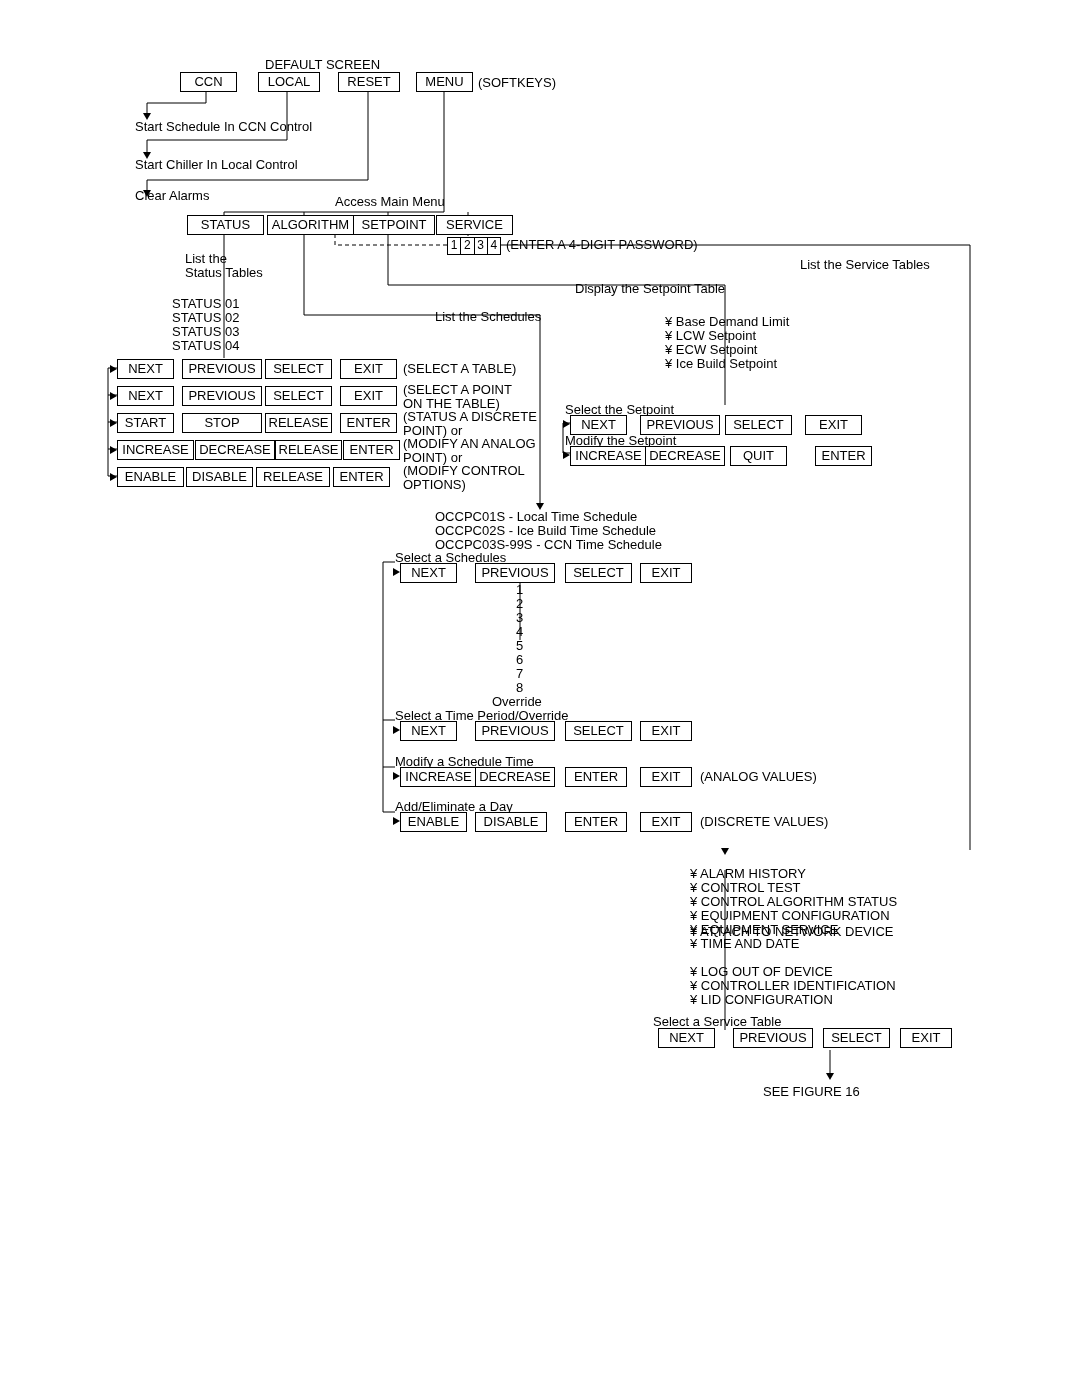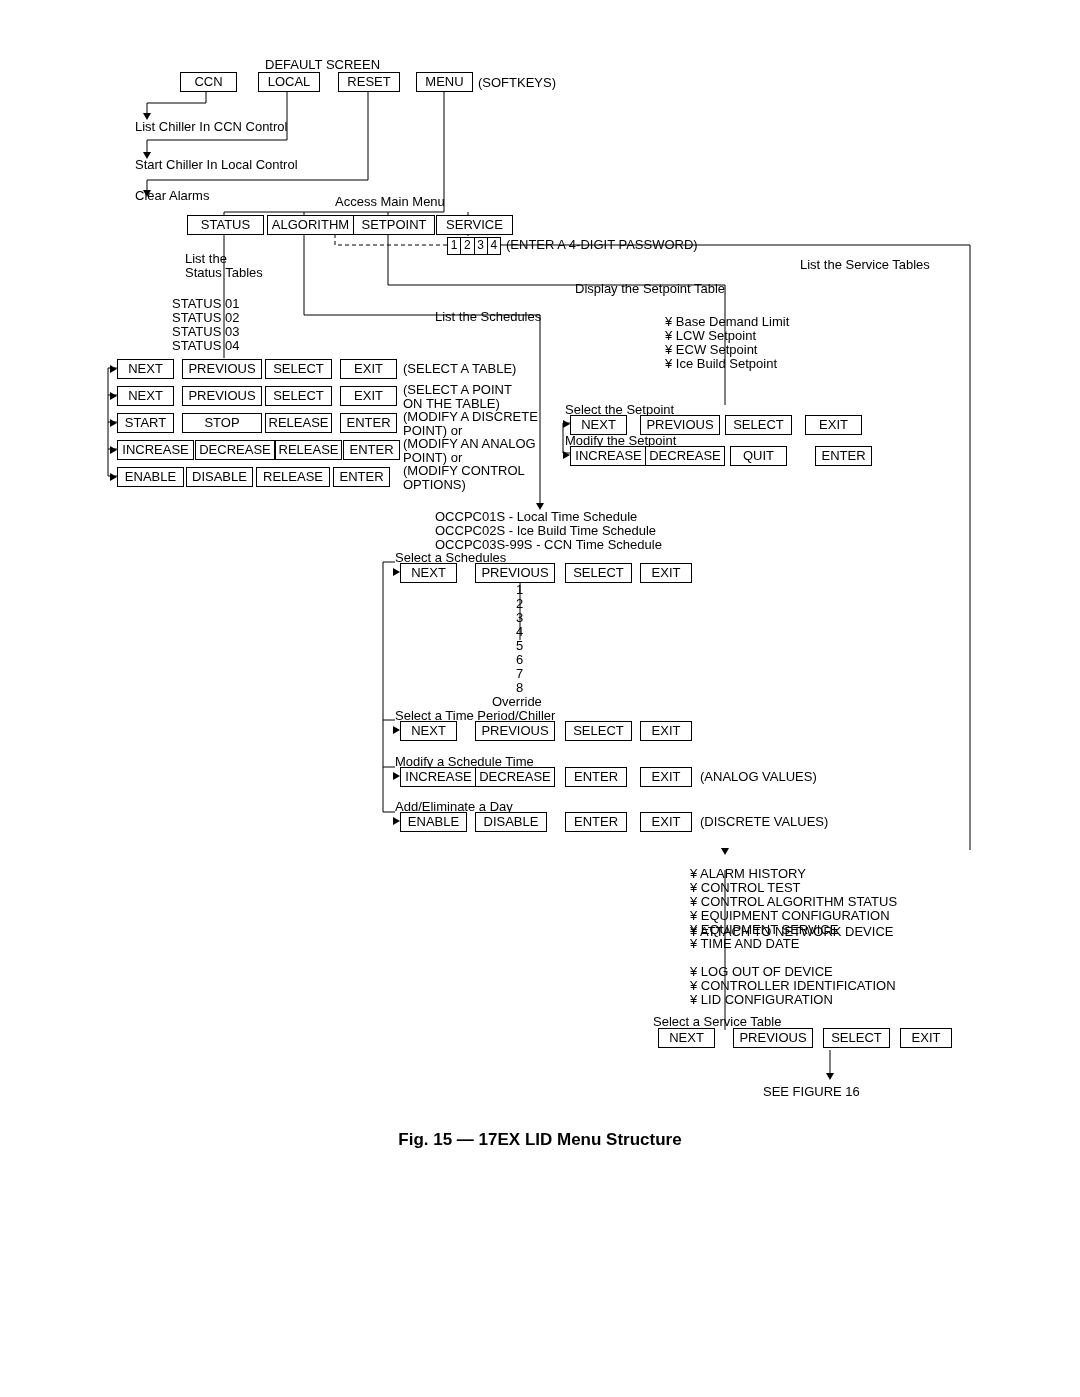--- a/index.html
+++ b/index.html
@@ -80,21 +80,21 @@
 
 <div class="box" style="left:180px;top:72px;width:55px">CCN</div>
 <div class="box" style="left:258px;top:72px;width:60px">LOCAL</div>
 <div class="box" style="left:338px;top:72px;width:60px">RESET</div>
 <div class="box" style="left:416px;top:72px;width:55px">MENU</div>
 
 <div class="arrow-down" style="left:143px;top:113px"></div>
 <div class="arrow-down" style="left:143px;top:152px"></div>
 <div class="arrow-down" style="left:143px;top:190px"></div>
 
-<div class="txt" style="left:135px;top:120px">List Chiller In CCN Control</div>
+<div class="txt" style="left:135px;top:120px">Start Schedule In CCN Control</div>
 <div class="txt" style="left:135px;top:158px">Start Chiller In Local Control</div>
 <div class="txt" style="left:135px;top:189px">Clear Alarms</div>
 <div class="txt" style="left:335px;top:195px">Access Main Menu</div>
 
 <div class="box" style="left:187px;top:215px;width:75px">STATUS</div>
 <div class="box" style="left:267px;top:215px;width:85px">ALGORITHM</div>
 <div class="box" style="left:353px;top:215px;width:80px">SETPOINT</div>
 <div class="box" style="left:436px;top:215px;width:75px">SERVICE</div>
 
 <div class="pw" style="left:447px;top:237px;width:52px;height:16px">
@@ -123,21 +123,21 @@
 <div class="box" style="left:182px;top:386px;width:78px">PREVIOUS</div>
 <div class="box" style="left:265px;top:386px;width:65px">SELECT</div>
 <div class="box" style="left:340px;top:386px;width:55px">EXIT</div>
 <div class="txt" style="left:403px;top:383px;white-space:normal;width:130px">(SELECT A POINT ON THE TABLE)</div>
 <div class="arrow-right" style="left:110px;top:392px"></div>
 
 <div class="box" style="left:117px;top:413px;width:55px">START</div>
 <div class="box" style="left:182px;top:413px;width:78px">STOP</div>
 <div class="box" style="left:265px;top:413px;width:65px">RELEASE</div>
 <div class="box" style="left:340px;top:413px;width:55px">ENTER</div>
-<div class="txt" style="left:403px;top:410px;white-space:normal;width:140px">(MODIFY A DISCRETE POINT) or</div>
+<div class="txt" style="left:403px;top:410px;white-space:normal;width:140px">(STATUS A DISCRETE POINT) or</div>
 <div class="arrow-right" style="left:110px;top:419px"></div>
 
 <div class="box" style="left:117px;top:440px;width:75px">INCREASE</div>
 <div class="box" style="left:195px;top:440px;width:78px">DECREASE</div>
 <div class="box" style="left:275px;top:440px;width:65px">RELEASE</div>
 <div class="box" style="left:343px;top:440px;width:55px">ENTER</div>
 <div class="txt" style="left:403px;top:437px;white-space:normal;width:140px">(MODIFY AN ANALOG POINT) or</div>
 <div class="arrow-right" style="left:110px;top:446px"></div>
 
 <div class="box" style="left:117px;top:467px;width:65px">ENABLE</div>
@@ -184,21 +184,21 @@
 <div class="txt" style="left:516px;top:583px">1</div>
 <div class="txt" style="left:516px;top:597px">2</div>
 <div class="txt" style="left:516px;top:611px">3</div>
 <div class="txt" style="left:516px;top:625px">4</div>
 <div class="txt" style="left:516px;top:639px">5</div>
 <div class="txt" style="left:516px;top:653px">6</div>
 <div class="txt" style="left:516px;top:667px">7</div>
 <div class="txt" style="left:516px;top:681px">8</div>
 <div class="txt" style="left:492px;top:695px">Override</div>
 
-<div class="txt" style="left:395px;top:709px">Select a Time Period/Chiller</div>
+<div class="txt" style="left:395px;top:709px">Select a Time Period/Override</div>
 <div class="box" style="left:400px;top:721px;width:55px">NEXT</div>
 <div class="box" style="left:475px;top:721px;width:78px">PREVIOUS</div>
 <div class="box" style="left:565px;top:721px;width:65px">SELECT</div>
 <div class="box" style="left:640px;top:721px;width:50px">EXIT</div>
 <div class="arrow-right" style="left:393px;top:726px"></div>
 
 <div class="txt" style="left:395px;top:755px">Modify a Schedule Time</div>
 <div class="box" style="left:400px;top:767px;width:75px">INCREASE</div>
 <div class="box" style="left:475px;top:767px;width:78px">DECREASE</div>
 <div class="box" style="left:565px;top:767px;width:60px">ENTER</div>
@@ -228,16 +228,15 @@
 <div class="txt" style="left:690px;top:993px">¥ LID CONFIGURATION</div>
 
 <div class="txt" style="left:653px;top:1015px">Select a Service Table</div>
 <div class="box" style="left:658px;top:1028px;width:55px">NEXT</div>
 <div class="box" style="left:733px;top:1028px;width:78px">PREVIOUS</div>
 <div class="box" style="left:823px;top:1028px;width:65px">SELECT</div>
 <div class="box" style="left:900px;top:1028px;width:50px">EXIT</div>
 <div class="arrow-down" style="left:826px;top:1073px"></div>
 <div class="txt" style="left:763px;top:1085px">SEE FIGURE 16</div>
 
-<div class="caption" style="top:1130px">Fig. 15 — 17EX LID Menu Structure</div>
 <div class="pagenum" style="top:1340px">19</div>
 
 </div>
 
 </body></html>

